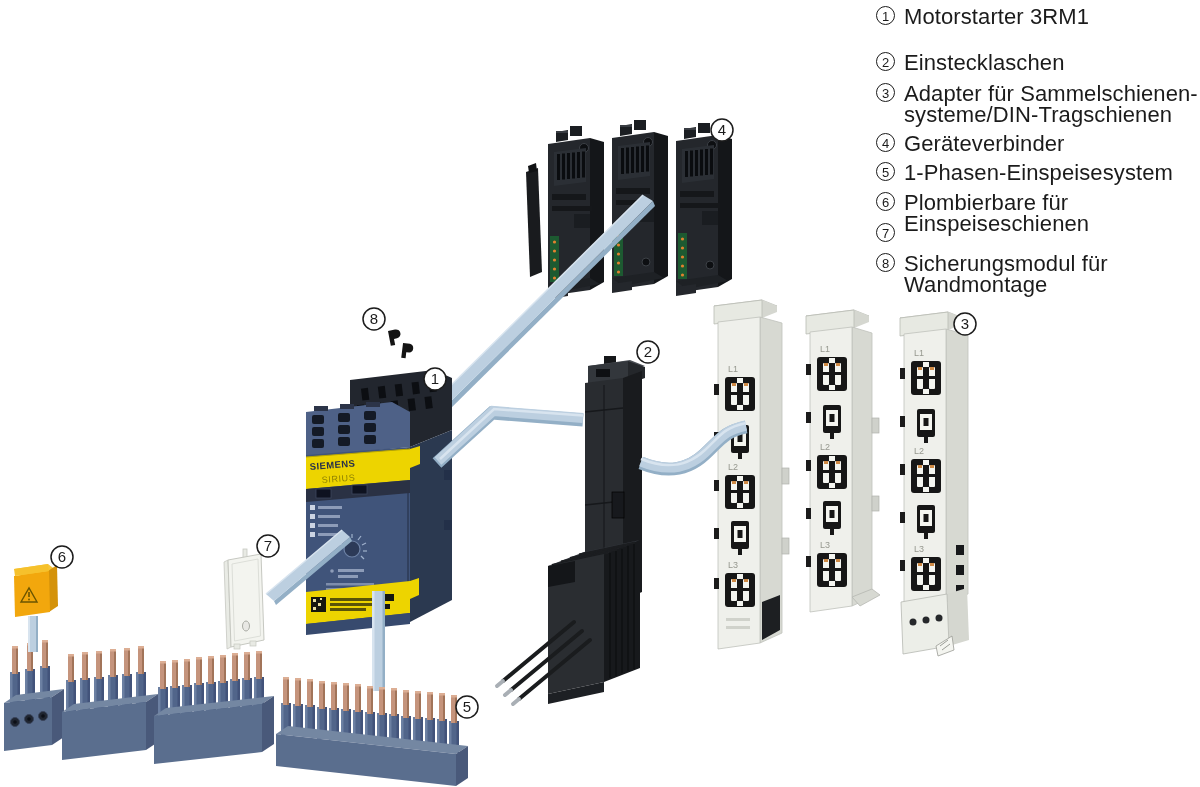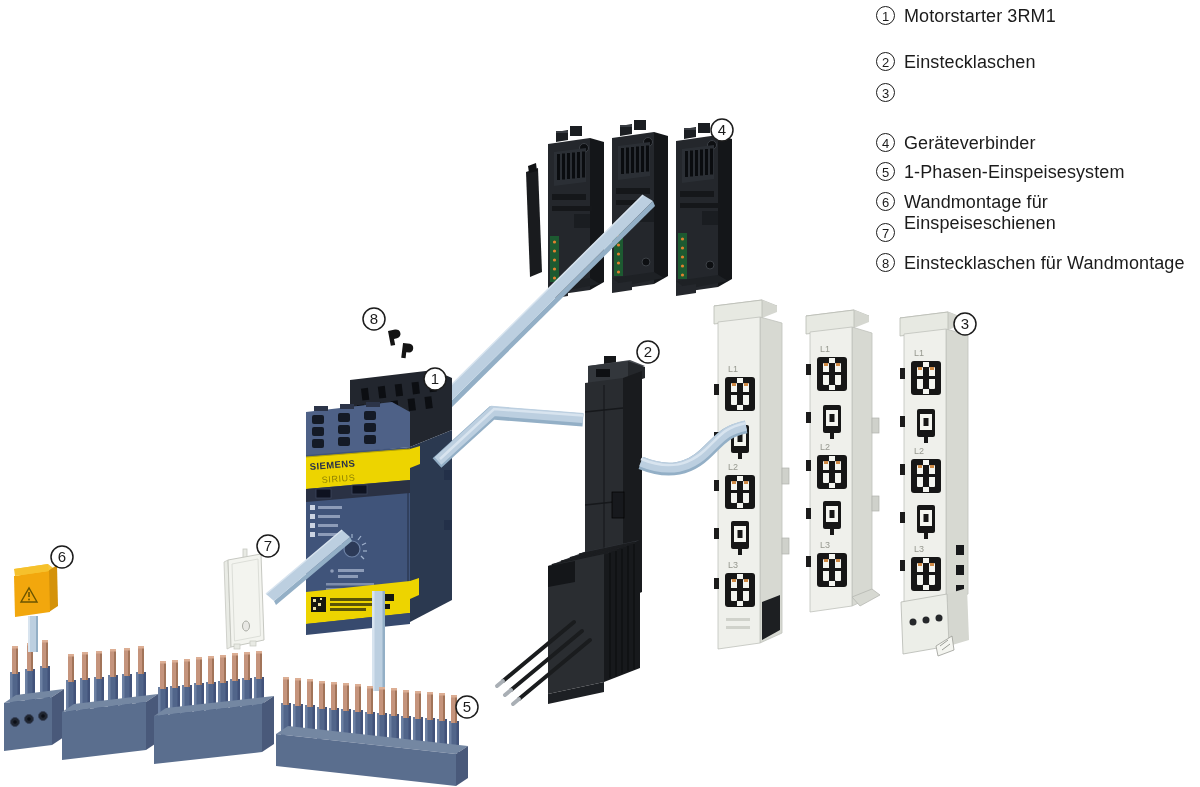--- a/index.html
+++ b/index.html
@@ -4,21 +4,21 @@
 <style>
   html,body{margin:0;padding:0;background:#fff;}
   .screen{position:relative;width:1200px;height:787px;background:#ffffff;overflow:hidden;
           font-family:"Liberation Sans",sans-serif;}
   .diagram-svg{position:absolute;left:0;top:0;}
   
   .legend{position:absolute;left:876px;top:0;width:324px;height:290px;color:#1b1b1b;}
   .legend-row{position:absolute;left:0;display:flex;align-items:flex-start;}
   .lnum{flex-shrink:0;width:19px;height:19px;border:1.4px solid #1b1b1b;border-radius:50%;
         font-size:13px;line-height:19px;text-align:center;margin-right:9px;box-sizing:border-box;}
-  .ltext{font-size:18px;line-height:21px;padding-top:0px;letter-spacing:0.1px;}
+  .ltext{font-size:22px;line-height:21px;padding-top:0px;letter-spacing:0.1px;}
   
   text{font-family:"Liberation Sans",sans-serif;}
   .cot{font-size:15px;fill:#1c1c1c;text-anchor:middle;}
   .phase{font-size:9px;fill:#96988f;}
   .brand{font-size:9.5px;font-weight:bold;fill:#26304a;letter-spacing:0.4px;}
   .series{font-size:9px;fill:#8f8200;letter-spacing:0.6px;}
 </style>
 </head>
 <body>
 
@@ -471,35 +471,37 @@
   <div class="legend-row" style="top:6px">
     <span class="lnum">1</span>
     <span class="ltext">Motorstarter 3RM1</span>
   </div>
   <div class="legend-row" style="top:52px">
     <span class="lnum">2</span>
     <span class="ltext">Einstecklaschen</span>
   </div>
   <div class="legend-row" style="top:83px">
     <span class="lnum">3</span>
+    <span class="ltext"><span>Adapter für Sammelschienen-</span><br>
+    <span>systeme/DIN-Tragschienen</span></span>
   </div>
   <div class="legend-row" style="top:133px">
     <span class="lnum">4</span>
     <span class="ltext">Geräteverbinder</span>
   </div>
   <div class="legend-row" style="top:162px">
     <span class="lnum">5</span>
     <span class="ltext">1-Phasen-Einspeisesystem</span>
   </div>
   <div class="legend-row" style="top:192px">
     <span class="lnum">6</span>
-    <span class="ltext">Wandmontage für Einspeiseschienen</span>
+    <span class="ltext">Plombierbare für Einspeiseschienen</span>
   </div>
   <div class="legend-row" style="top:223px">
     <span class="lnum">7</span>
   </div>
   <div class="legend-row" style="top:253px">
     <span class="lnum">8</span>
-    <span class="ltext">Einstecklaschen für Wandmontage</span>
+    <span class="ltext">Sicherungsmodul für Wandmontage</span>
   </div>
 </div>
 
 </div>
 
 </body></html>

